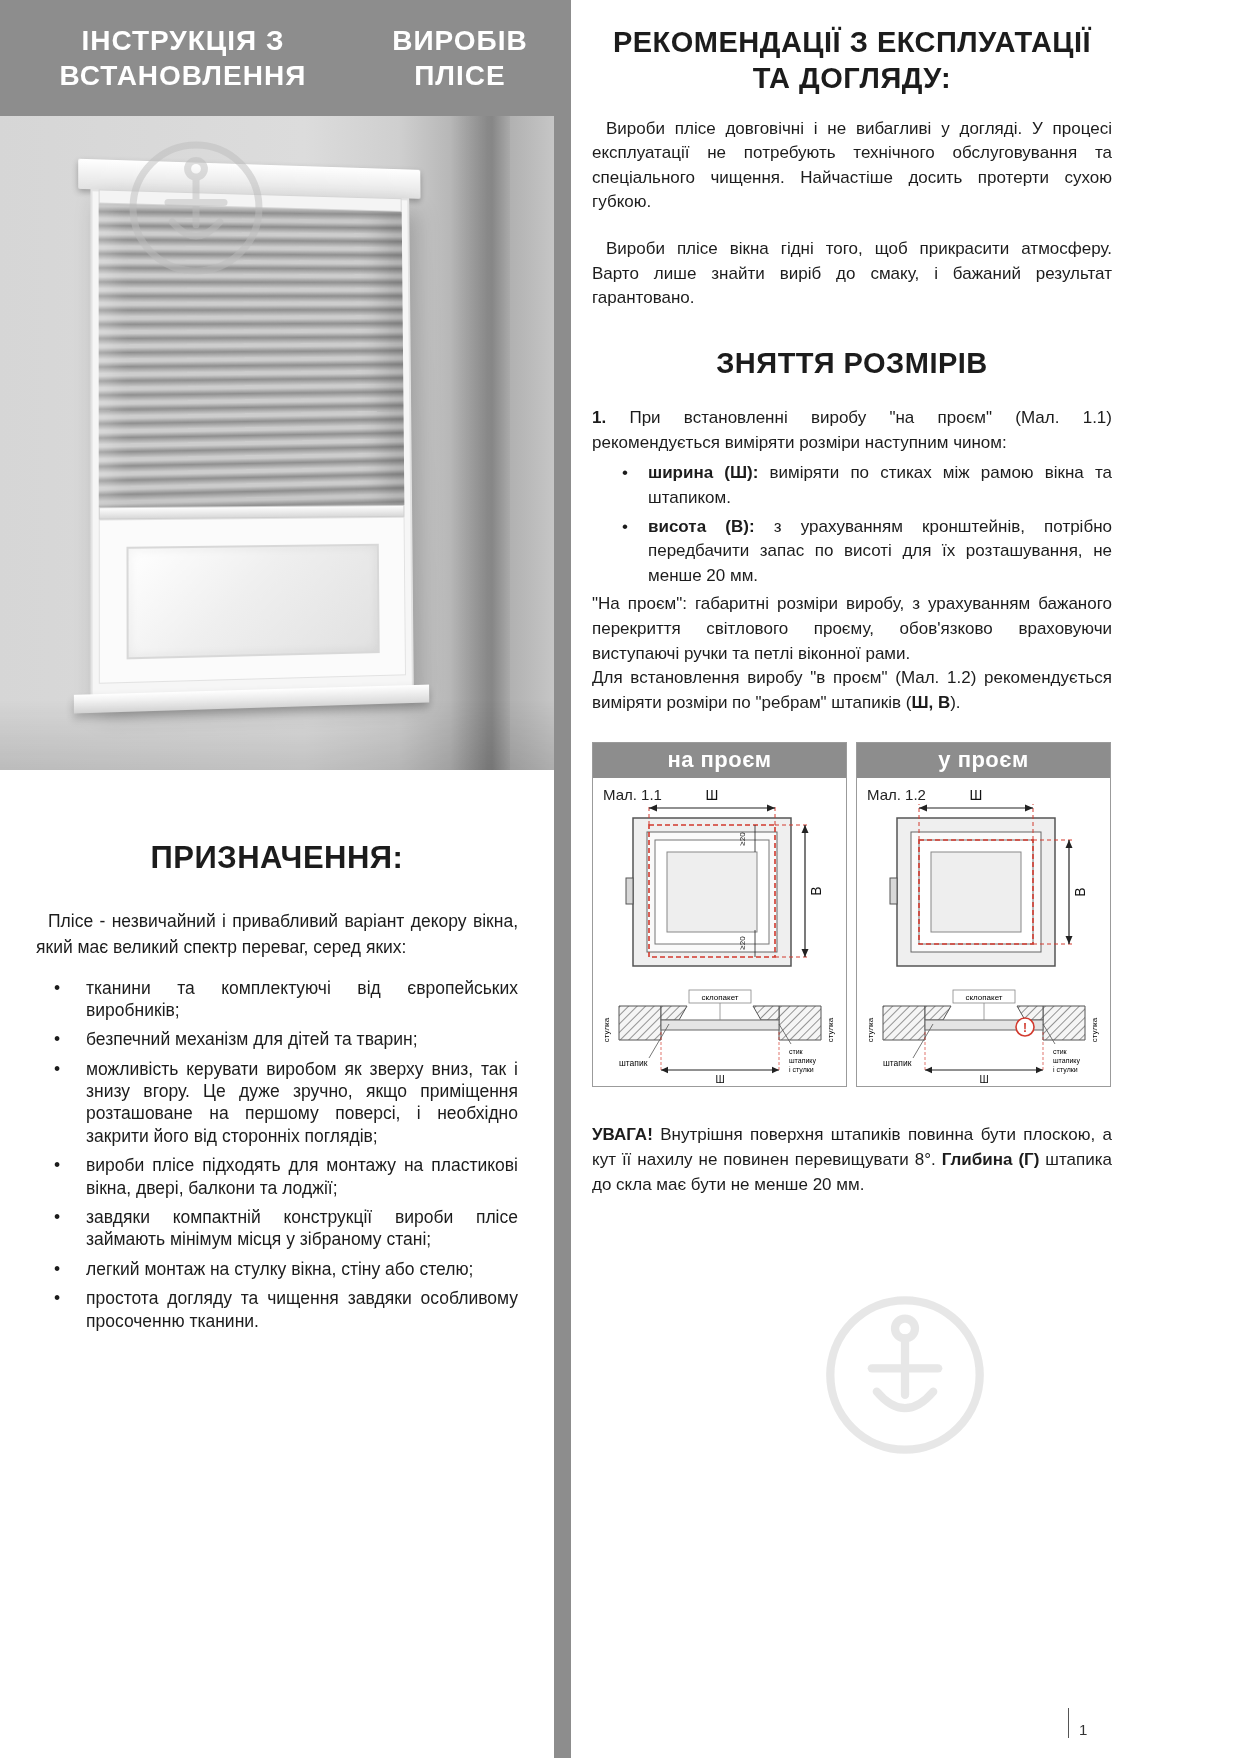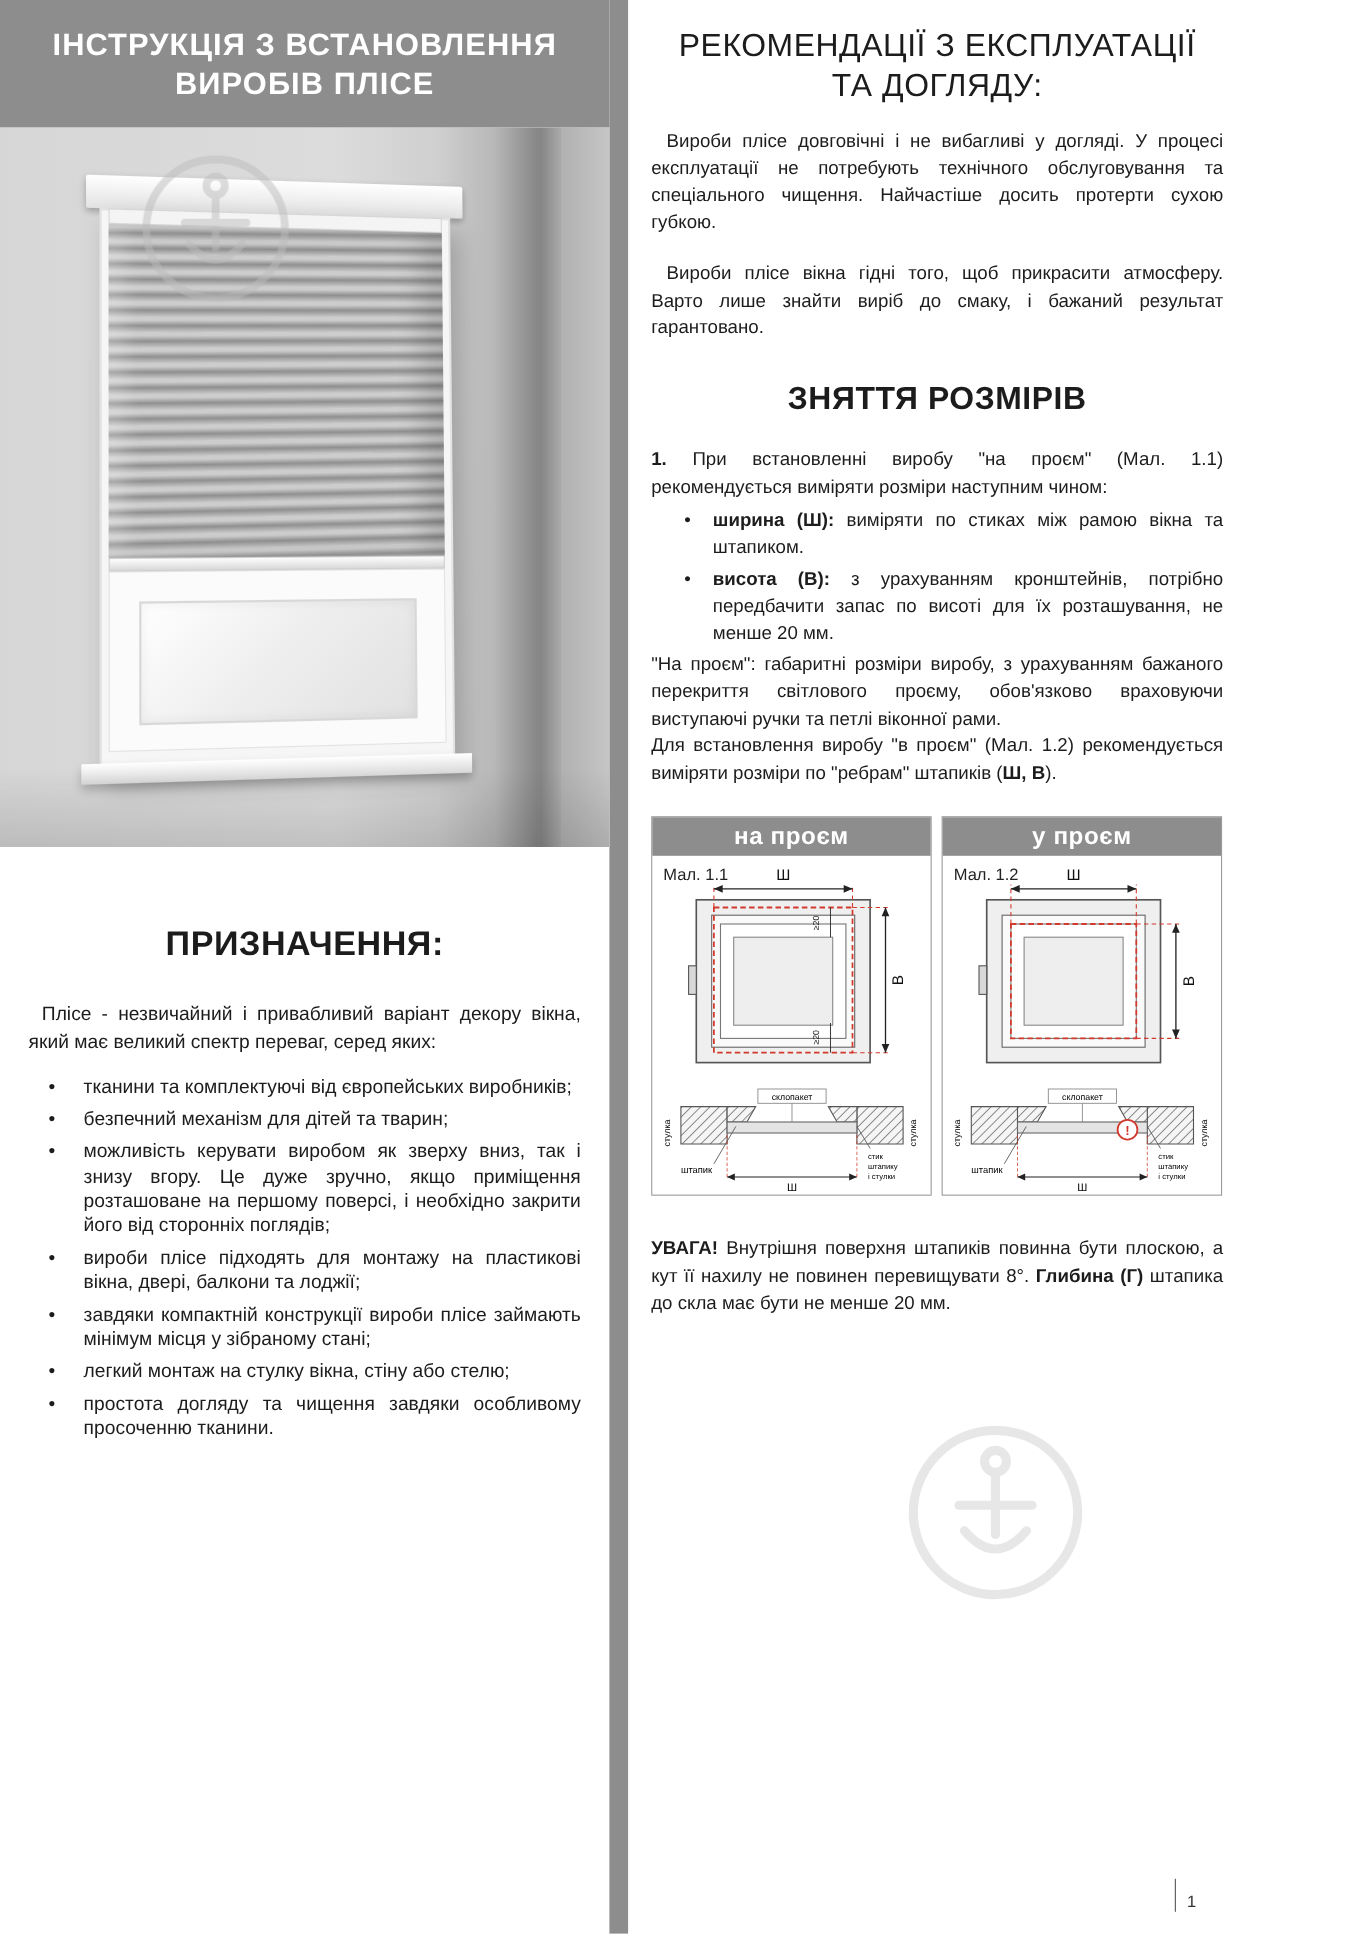--- a/index.html
+++ b/index.html
@@ -3,21 +3,21 @@
 <meta charset="utf-8">
 <style>
   html,body{margin:0;padding:0;}
   body{
     width:1245px;height:1758px;position:relative;background:#ffffff;
     font-family:"Liberation Sans", sans-serif;color:#1c1c1c;overflow:hidden;
   }
   
   .left-header{
     position:absolute;left:0;top:0;width:554px;height:116px;background:#8d8d8d;
-    display:flex;flex-direction:column;justify-content:center;align-items:center;
+    display:flex;flex-direction:row;justify-content:center;align-items:center;
   }
   .left-header .t{color:#fff;font-weight:700;font-size:28px;line-height:1.25;letter-spacing:1px;text-align:center;}
   .divider{position:absolute;left:554px;top:0;width:17px;height:1758px;background:#8d8d8d;}
 
   .photo{
     position:absolute;left:0;top:116px;width:554px;height:654px;overflow:hidden;
     background:linear-gradient(90deg,#d6d6d6 0%,#dcdcdc 55%,#cfcfcf 72%,#a6a6a6 88%,#c6c6c6 100%);
   }
   .floor-shadow{position:absolute;left:0;bottom:0;width:100%;height:70px;
     background:linear-gradient(180deg,rgba(0,0,0,0),rgba(0,0,0,0.12));}
@@ -40,30 +40,30 @@
   .glass{position:absolute;left:26px;right:26px;top:26px;bottom:22px;
     background:linear-gradient(135deg,#ffffff 0%,#efefef 45%,#e1e1e1 100%);
     border:2px solid #d8d8d8;box-shadow:inset 0 0 12px rgba(0,0,0,0.06);}
   .sill{position:absolute;left:-16px;right:-16px;bottom:18px;height:18px;
     background:linear-gradient(#ffffff,#d8d8d8);box-shadow:0 5px 9px rgba(0,0,0,0.22);}
 
   .watermark{position:absolute;opacity:.5;pointer-events:none;}
   .wm-top{left:126px;top:138px;width:140px;height:140px;color:#bcbcbc;}
   .wm-bottom{left:822px;top:1292px;width:166px;height:166px;color:#d4d4d4;opacity:.55;z-index:3;}
 
-  .left-body{position:absolute;left:0;top:770px;width:554px;padding:0 26px;box-sizing:border-box;}
+  .left-body{position:absolute;left:0;top:770px;width:554px;padding:0 36px;box-sizing:border-box;}
   .purpose{font-size:31px;font-weight:700;text-align:center;margin:70px 0 0;letter-spacing:.5px;}
   .intro{margin:32px 0 0;font-size:17.5px;line-height:1.5;text-align:justify;text-indent:12px;}
   .features{list-style:none;margin:16px 0 0;padding:0 0 0 8px;}
   .features li{position:relative;padding-left:42px;font-size:17.5px;line-height:1.28;text-align:justify;margin-bottom:7px;}
   .features li::before{content:"\2022";position:absolute;left:10px;top:0;}
 
   
   .right-col{position:absolute;left:592px;top:0;width:520px;}
-  .rec-title{font-size:29px;font-weight:400;line-height:1.25;text-align:center;margin:24px 0 5px;letter-spacing:.5px;}
+  .rec-title{font-size:29px;font-weight:700;line-height:1.25;text-align:center;margin:24px 0 5px;letter-spacing:.5px;}
   .rc-para{font-size:17px;line-height:1.45;text-align:justify;margin:0;}
   .indent{text-indent:14px;}
   .mt20{margin-top:20px;} .mt2{margin-top:2px;} .mt22{margin-top:22px;}
   .measure-heading{font-size:29px;font-weight:700;text-align:center;margin:36px 0 0;letter-spacing:.5px;}
   .measure-intro{margin-top:26px;}
   .measure-list{list-style:none;margin:6px 0 0;padding:0 0 0 28px;}
   .measure-list li{position:relative;padding-left:28px;font-size:17px;line-height:1.45;text-align:justify;margin-bottom:4px;}
   .measure-list li::before{content:"\2022";position:absolute;left:2px;top:0;}
 
   .figures{display:flex;gap:9px;margin-top:26px;}

